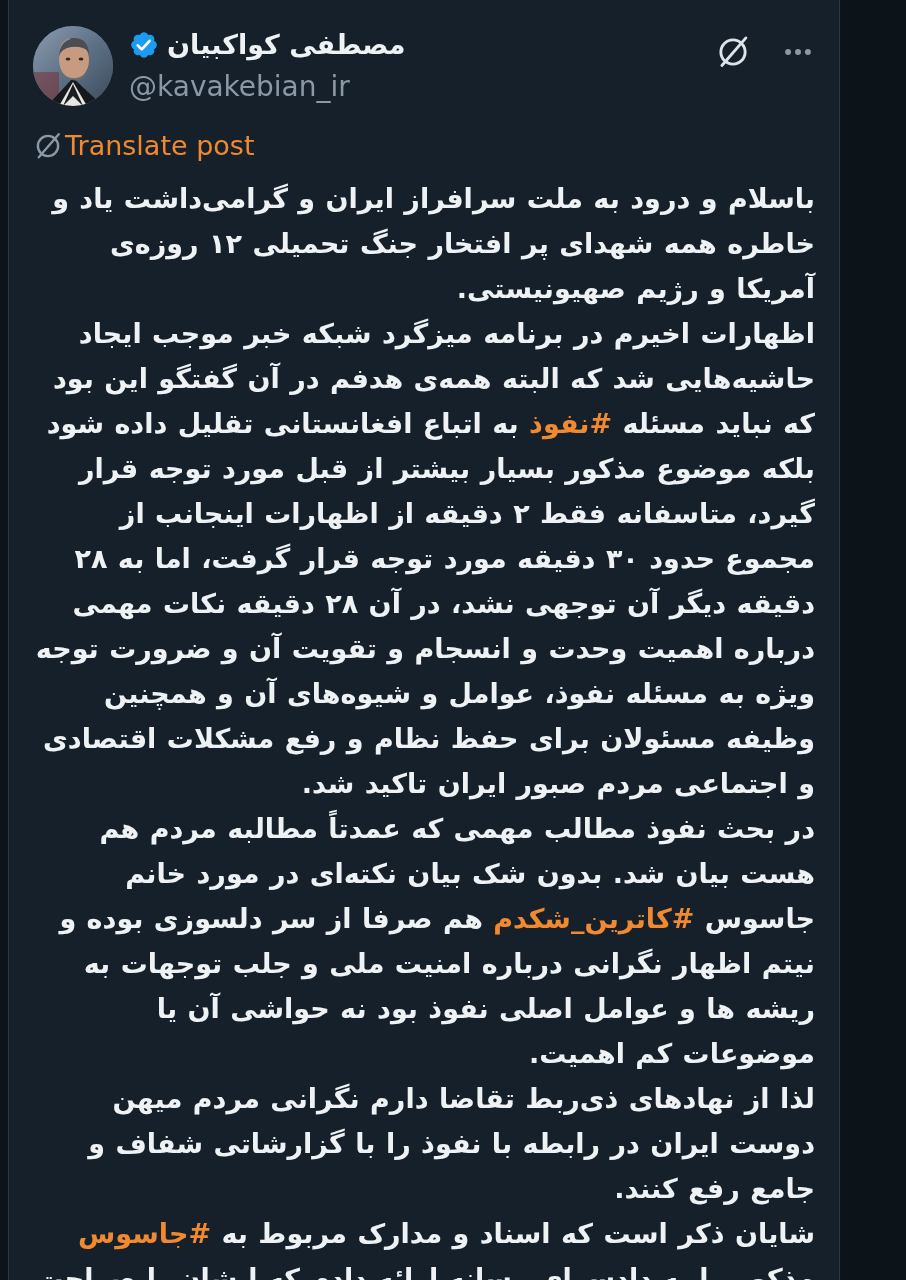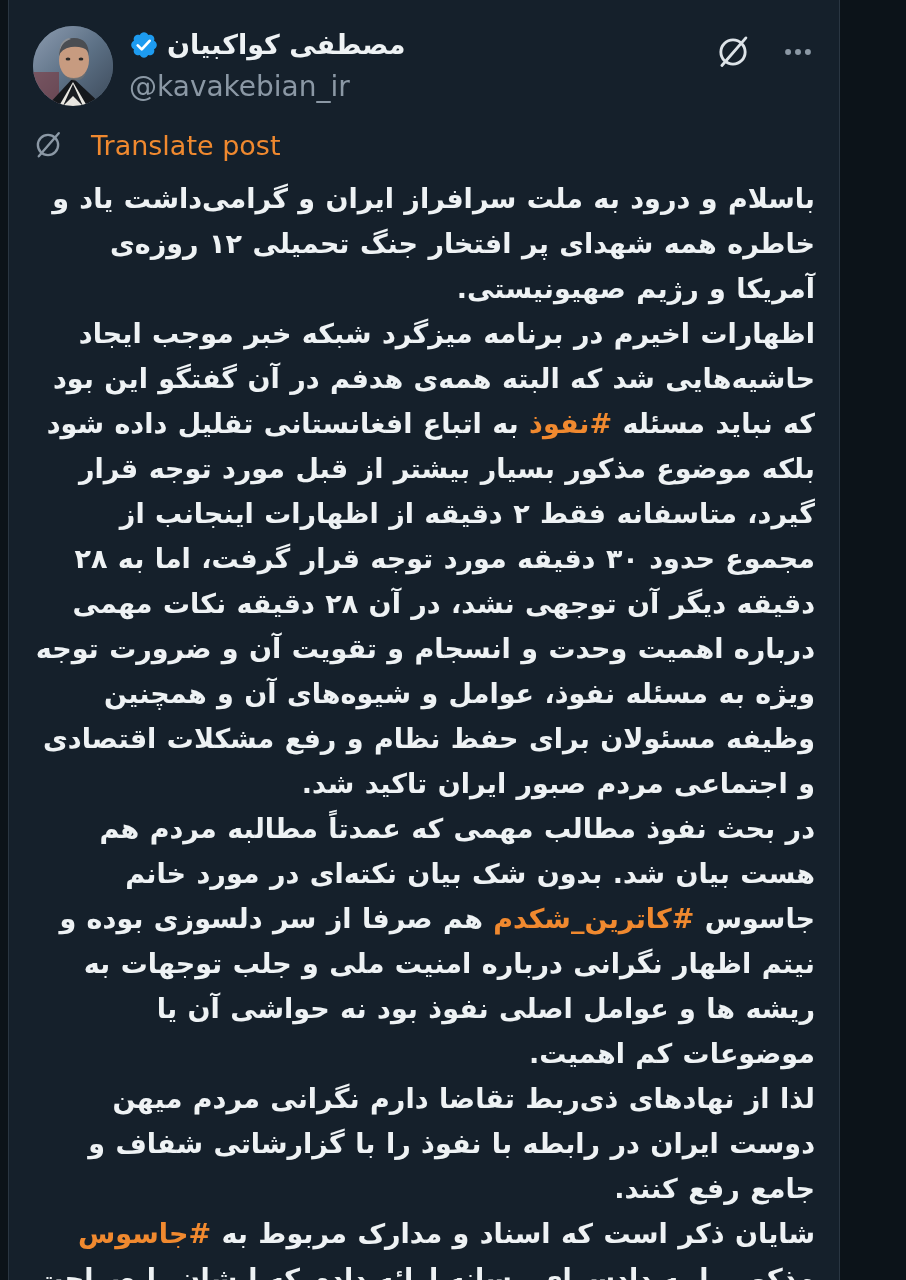--- a/index.html
+++ b/index.html
@@ -57,21 +57,21 @@
   .header-actions{
     display:flex;align-items:center;gap:30px;
     padding-top:8px;
   }
   .grok-btn{color:#dde3e8;width:36px;height:36px;cursor:pointer;}
   .grok-btn svg,.more-btn svg,.translate-icon svg,.badge svg{display:block;width:100%;height:100%;}
   .more-btn{color:#8b98a5;width:34px;height:34px;cursor:pointer;}
   
   .translate-row{
     margin-top:24px;
-    display:flex;gap:28px;
+    display:flex;align-items:center;gap:2px;
     cursor:pointer;width:max-content;
   }
   .translate-icon{color:#8b98a5;width:30px;height:30px;}
   .translate-label{
     color:var(--accent);font-size:27px;line-height:1.2;
   }
   
   .post-body{
     margin-top:14px;
     direction:rtl;

